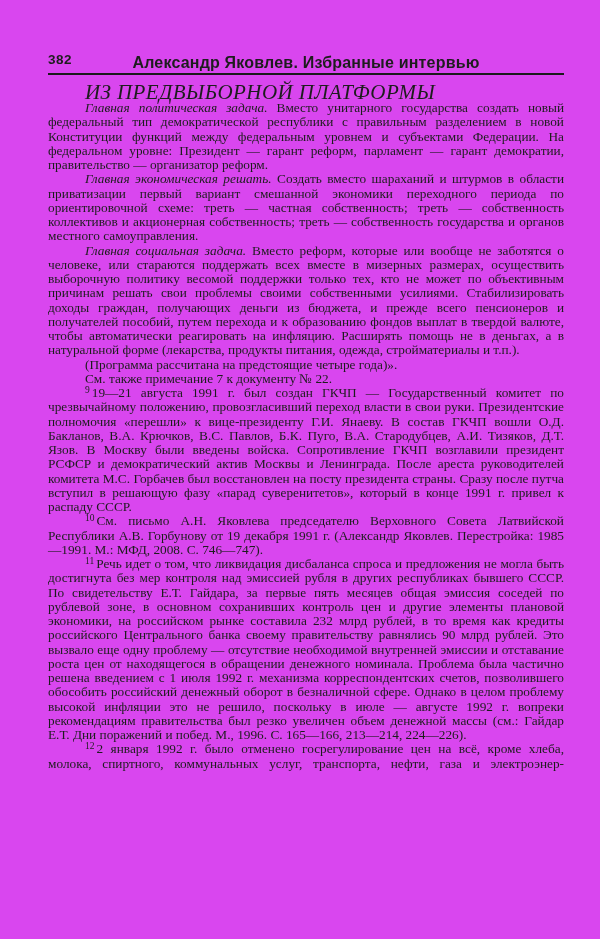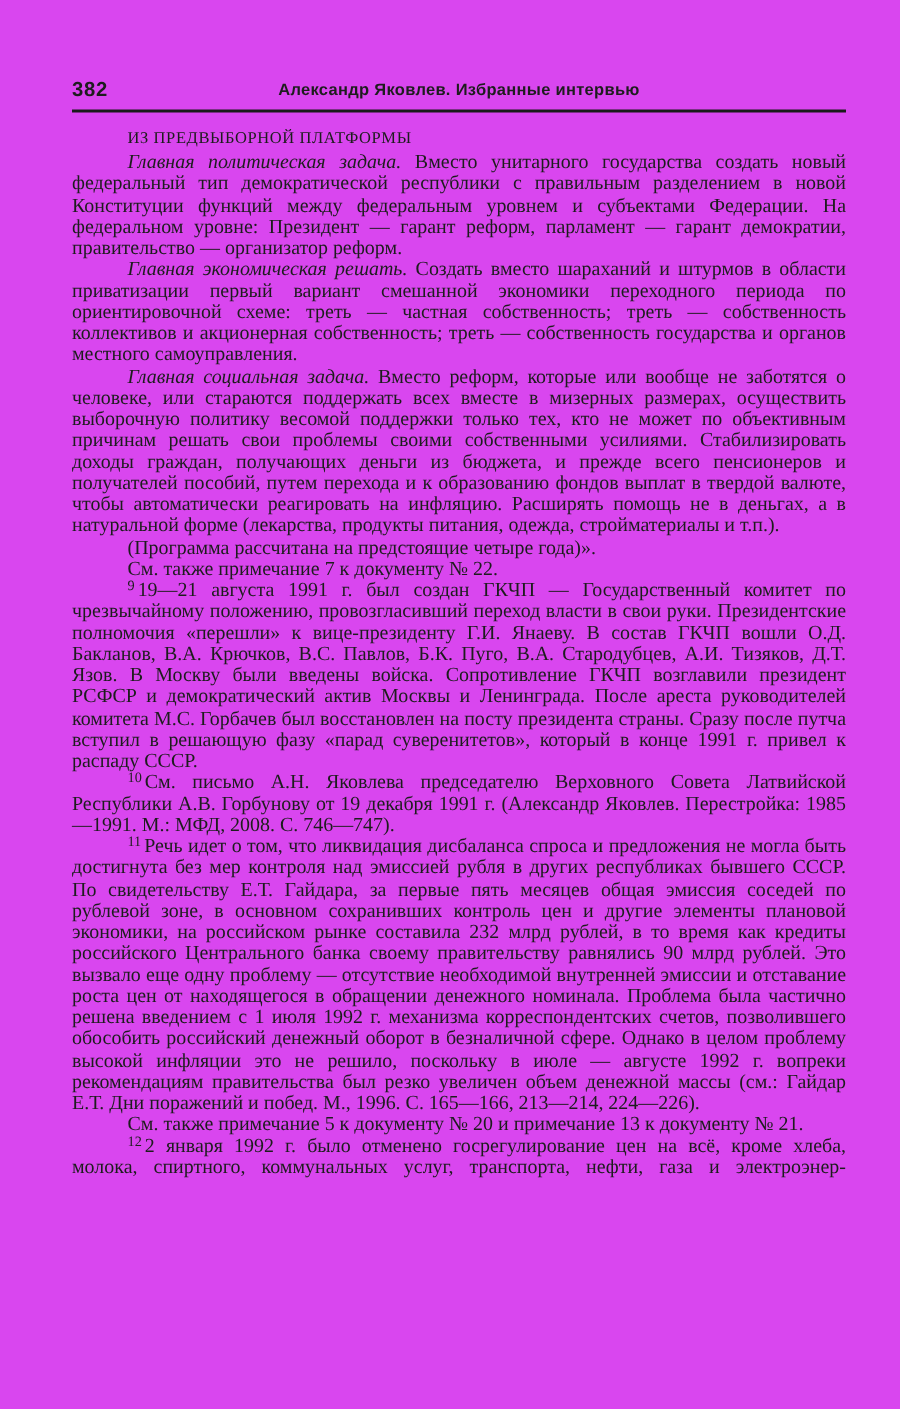--- a/index.html
+++ b/index.html
@@ -32,40 +32,41 @@
   .page-number {
     position: absolute;
     left: 0;
     top: 0;
     font-size: 13.5px;
     letter-spacing: 0.5px;
   }
   .running-title {
     display: block;
     text-align: center;
-    font-size: 11px;
+    font-size: 16px;
     letter-spacing: 0.2px;
     padding-top: 2px;
   }
   .body-text {
     margin-top: 8px;
     font-family: "Liberation Serif", serif;
     font-size: 13.3px;
     line-height: 14.25px;
     text-align: justify;
     hyphens: auto;
     -webkit-hyphens: auto;
   }
   .section-title {
-    font-size: 11px;
+    font-size: 21px;
     line-height: 18px;
     letter-spacing: 0.4px;
     margin: 0 0 2px 0;
     text-indent: 37px;
     text-align: left;
+    font-style: italic;
   }
   .body-text p {
     margin: 0;
     text-indent: 37px;
   }
   .body-text p.justify-last {
     text-align-last: justify;
   }
   .body-text i {
     font-style: italic;
@@ -94,19 +95,18 @@
       <p class="section-title">ИЗ ПРЕДВЫБОРНОЙ ПЛАТФОРМЫ</p>
       <div id="paragraphs">
           <p><i>Главная политическая задача.</i> Вместо унитарного государства создать новый федеральный тип демократической республики с правильным разделением в новой Конституции функций между федеральным уровнем и субъектами Федерации. На федеральном уровне: Президент — гарант реформ, парламент — гарант демократии, правительство — организатор реформ.</p>
           <p><i>Главная экономическая решать.</i> Создать вместо шараханий и штурмов в области приватизации первый вариант смешанной экономики переходного периода по ориентировочной схеме: треть — частная собственность; треть — собственность коллективов и акционерная собственность; треть — собственность государства и органов местного самоуправления.</p>
           <p><i>Главная социальная задача.</i> Вместо реформ, которые или вообще не заботятся о человеке, или стараются поддержать всех вместе в мизерных размерах, осуществить выборочную политику весомой поддержки только тех, кто не может по объективным причинам решать свои проблемы своими собственными усилиями. Стабилизировать доходы граждан, получающих деньги из бюджета, и прежде всего пенсионеров и получателей пособий, путем перехода и к образованию фондов выплат в твердой валюте, чтобы автоматически реагировать на инфляцию. Расширять помощь не в деньгах, а в натуральной форме (лекарства, продукты питания, одежда, стройматериалы и т.п.).</p>
           <p>(Программа рассчитана на предстоящие четыре года)».</p>
           <p>См. также примечание 7 к документу № 22.</p>
           <p><sup class="fn-marker">9</sup>19—21 августа 1991 г. был создан ГКЧП — Государственный комитет по чрезвычайному положению, провозгласивший переход власти в свои руки. Президентские полномочия «перешли» к вице-президенту Г.И. Янаеву. В состав ГКЧП вошли О.Д. Бакланов, В.А. Крючков, В.С. Павлов, Б.К. Пуго, В.А. Стародубцев, А.И. Тизяков, Д.Т. Язов. В Москву были введены войска. Сопротивление ГКЧП возглавили президент РСФСР и демократический актив Москвы и Ленинграда. После ареста руководителей комитета М.С. Горбачев был восстановлен на посту президента страны. Сразу после путча вступил в решающую фазу «парад суверенитетов», который в конце 1991 г. привел к распаду СССР.</p>
           <p><sup class="fn-marker">10</sup>См. письмо А.Н. Яковлева председателю Верховного Совета Латвийской Республики А.В. Горбунову от 19 декабря 1991 г. (Александр Яковлев. Перестройка: 1985—1991. М.: МФД, 2008. С. 746—747).</p>
           <p><sup class="fn-marker">11</sup>Речь идет о том, что ликвидация дисбаланса спроса и предложения не могла быть достигнута без мер контроля над эмиссией рубля в других республиках бывшего СССР. По свидетельству Е.Т. Гайдара, за первые пять месяцев общая эмиссия соседей по рублевой зоне, в основном сохранивших контроль цен и другие элементы плановой экономики, на российском рынке составила 232 млрд рублей, в то время как кредиты российского Центрального банка своему правительству равнялись 90 млрд рублей. Это вызвало еще одну проблему — отсутствие необходимой внутренней эмиссии и отставание роста цен от находящегося в обращении денежного номинала. Проблема была частично решена введением с 1 июля 1992 г. механизма корреспондентских счетов, позволившего обособить российский денежный оборот в безналичной сфере. Однако в целом проблему высокой инфляции это не решило, поскольку в июле — августе 1992 г. вопреки рекомендациям правительства был резко увеличен объем денежной массы (см.: Гайдар Е.Т. Дни поражений и побед. М., 1996. С. 165—166, 213—214, 224—226).</p>
-          <p>См. также примечание 5 к документу № 20 и примечание 13 к документу № 21.</p>
           <p class="justify-last"><sup class="fn-marker">12</sup>2 января 1992 г. было отменено госрегулирование цен на всё, кроме хлеба, молока, спиртного, коммунальных услуг, транспорта, нефти, газа и электроэнер-</p>
         </div>
     </div>
 
   </div>
 </div>
 
 </body></html>

